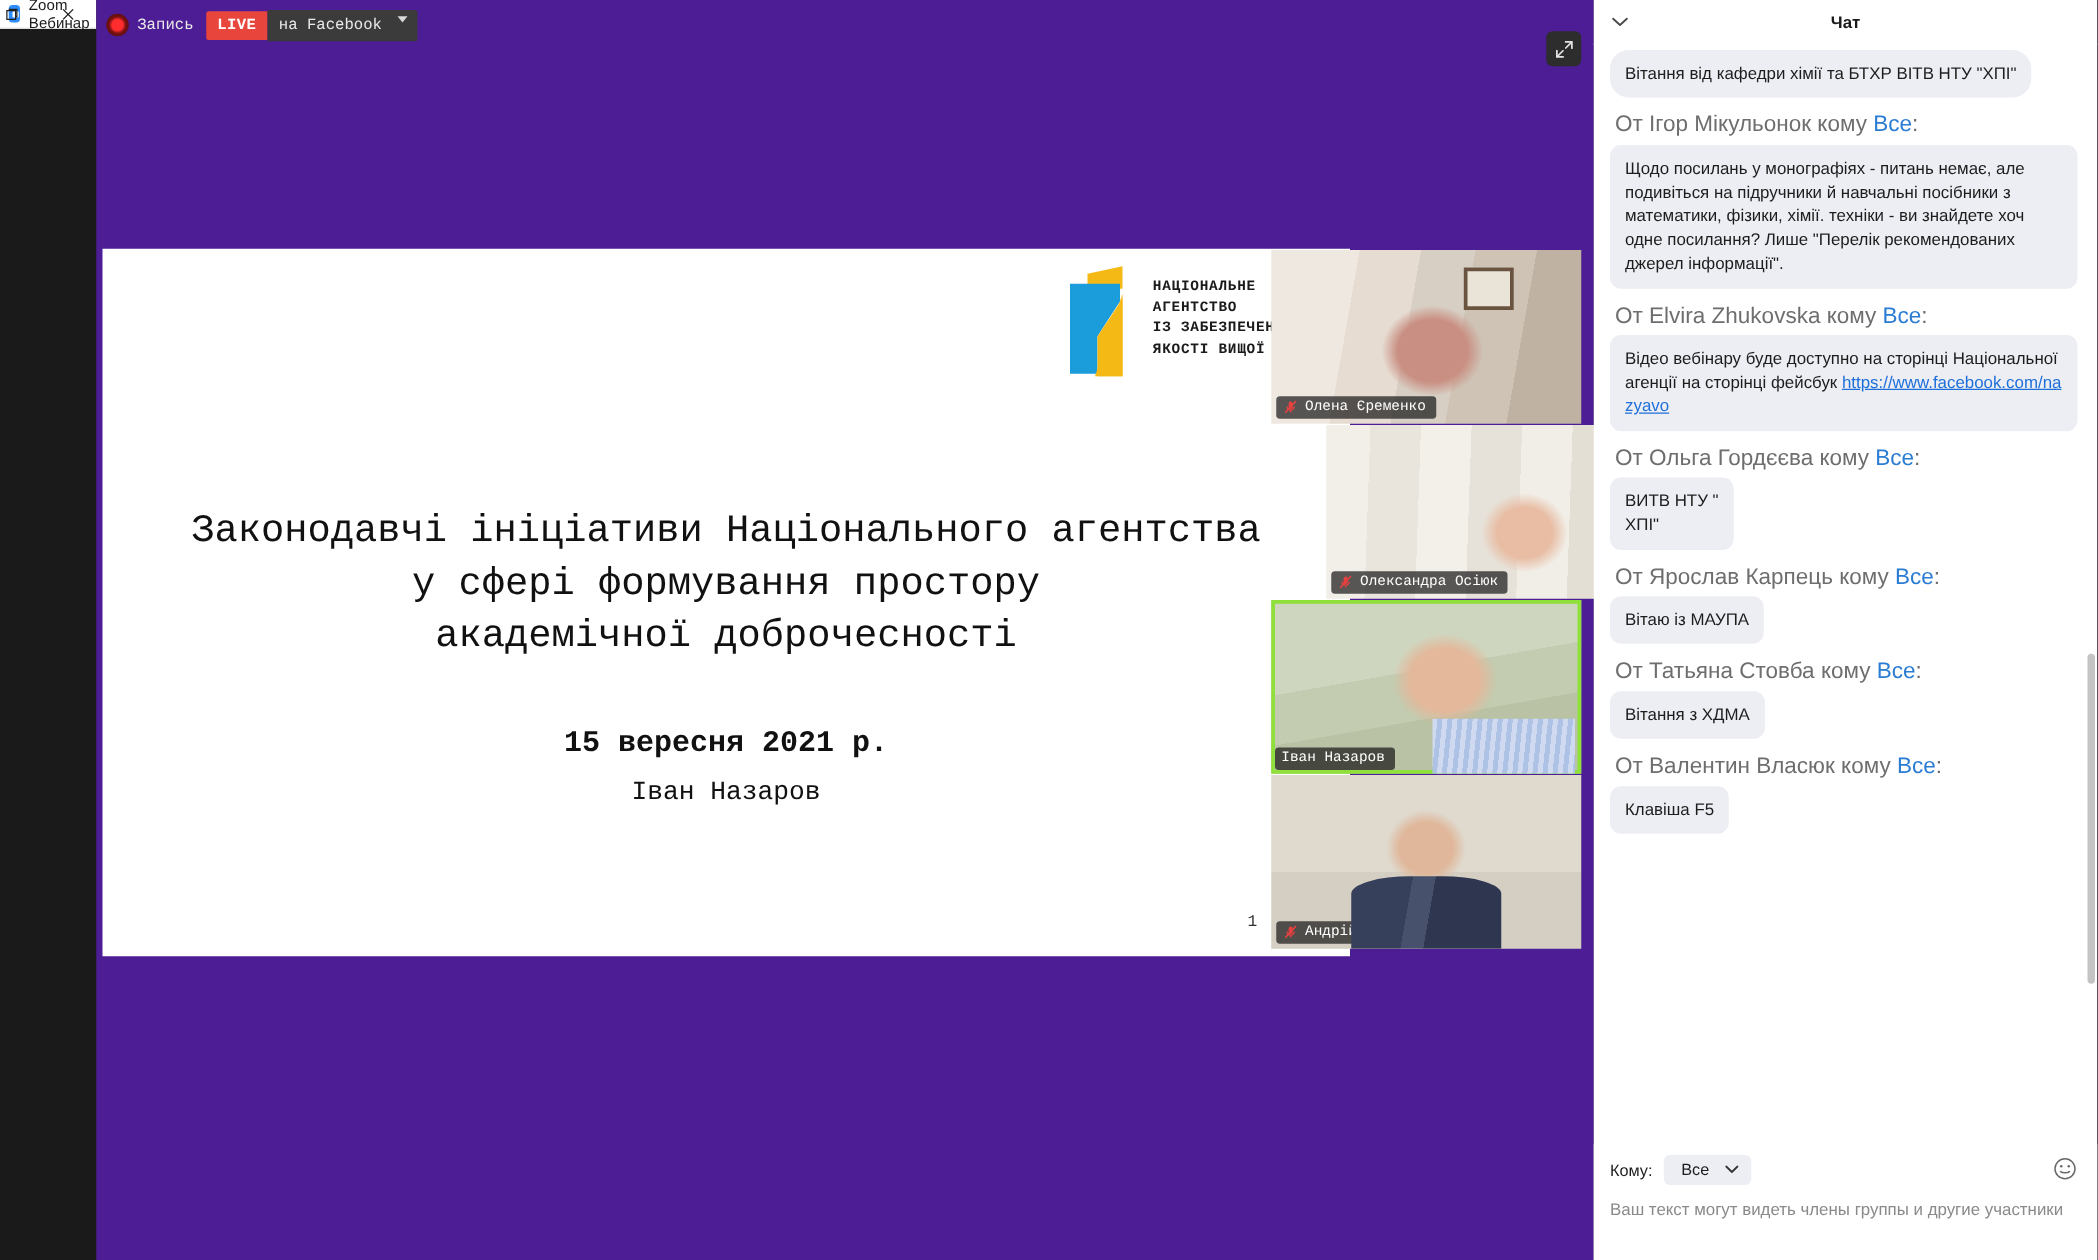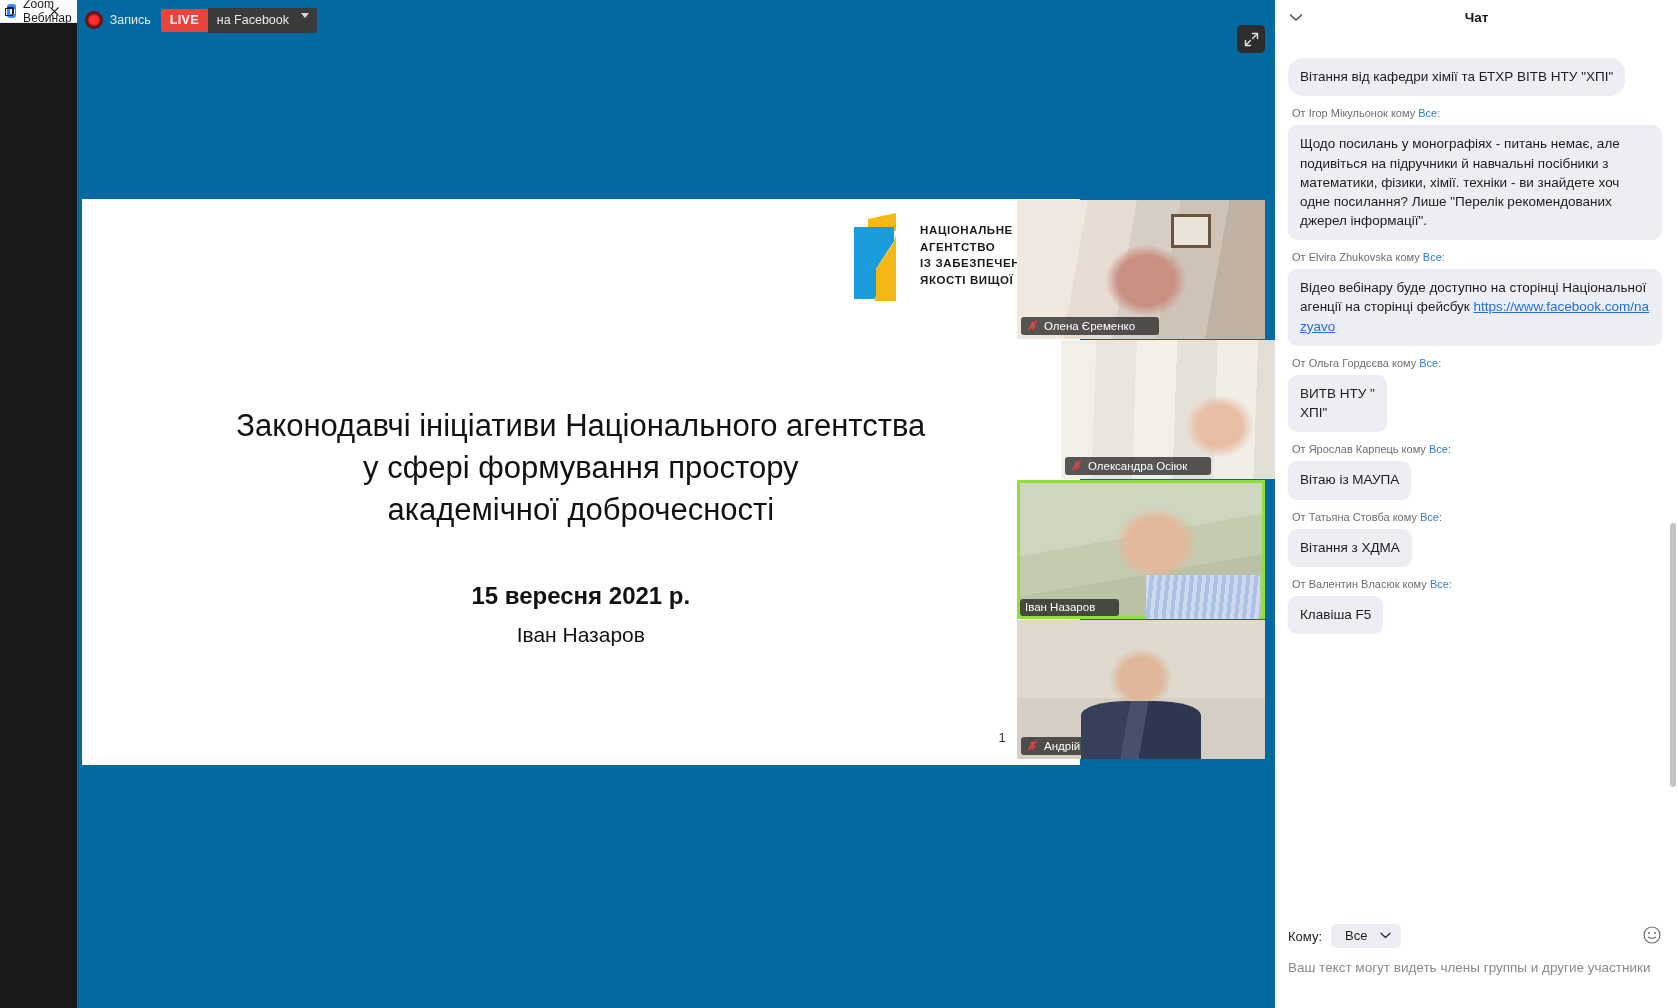--- a/index.html
+++ b/index.html
@@ -35,21 +35,21 @@
   .win-btn {
     width: 45px; height: 23px; display: flex; align-items: center; justify-content: center;
     color: #202020;
   }
   .win-btn svg { display: block; }
 
   
   .body { flex: 1; display: flex; min-height: 0; }
 
   
-  .meeting { position: relative; flex: 1 1 auto; background: #0369a1; min-width: 0; }
+  .meeting { position: relative; flex: 1 1 auto; background: #4c1d95; min-width: 0; font-family: Liberation Mono, monospace; }
 
   
   .recbar {
     position: absolute; left: 8px; top: 7px; display: flex; align-items: center;
     height: 26px; z-index: 6;
   }
   .rec-dot {
     width: 18px; height: 18px; border-radius: 50%;
     background: radial-gradient(circle at 50% 50%, #ff2d2d 0 34%, #7a1111 52%, #3a0b0b 100%);
     margin-right: 7px; flex: none;
@@ -106,21 +106,21 @@
 
   
   .strip { position: absolute; right: 10px; top: 200px; width: 248px; }
   .tile {
     position: relative; width: 248px; height: 139px; margin-bottom: 1px;
     overflow: hidden; background: #2a2a2a;
   }
   .tile.active { outline: 3px solid #8fe03a; outline-offset: -3px; }
   .tile .namebar {
     position: absolute; left: 4px; bottom: 4px; display: flex; align-items: center;
-    gap: 5px; background: rgba(26,26,26,.72); padding: 2px 24px 3px 5px;
+    gap: 5px; background: rgba(26,26,26,.72); padding: 2px 8px 3px 5px;
     border-radius: 3px; max-width: 230px;
   }
   .tile.active .namebar { left: 3px; bottom: 3px; }
   .tile .namebar .nm { color: #fff; font-size: 11.5px; white-space: nowrap; }
   .mic-muted { width: 13px; height: 13px; flex: none; }
 
   
   .ph1 { background:
       radial-gradient(ellipse 58px 52px at 52% 58%, #c98f82 0 48%, rgba(201,143,130,0) 70%),
       linear-gradient(100deg, #efe8e0 0 26%, #e6dcd2 26% 44%, #d8cfc4 44% 60%, #cfc3b5 60% 78%, #bfb2a2 78% 100%);
@@ -166,30 +166,30 @@
   }
   .chat-header .ch-title {
     width: 100%; text-align: center; font-size: 13.5px; font-weight: bold; color: #1a1a1a;
   }
 
   .chat-scroll {
     flex: 1 1 auto; overflow: hidden; padding: 0 16px 4px 13px;
     position: relative; min-height: 0;
   }
   .msg-from {
-    font-size: 11px; color: #6e6e6e; margin: 11px 0 5px 4px; line-height: 1.2;
+    font-size: 18px; color: #6e6e6e; margin: 11px 0 5px 4px; line-height: 1.2;
   }
   .msg-from .all { color: #2b7cd3; }
   .bubble {
     background: #eceef3; border-radius: 9px; padding: 9px 12px 10px;
     font-size: 13.5px; line-height: 1.42; color: #1d1d1d; width: fit-content;
     max-width: 100%; word-wrap: break-word;
   }
   .bubble a, .bubble .lnk { color: #1e6fd9; text-decoration: underline; word-break: break-all; }
-  .first-bubble { margin-top: 22px; border-radius: 15px; }
+  .first-bubble { margin-top: 4px; border-radius: 15px; }
 
   .notice {
     flex: none; border-top: 1px solid #e4e4e4; background: #f6f6f7;
     height: 26px; display: flex; align-items: center; gap: 6px;
     padding: 0 10px 0 9px; overflow: hidden;
   }
   .notice .ntext { font-size: 11.5px; color: #4c4c4c; white-space: nowrap; }
 
   .chat-footer { flex: none; padding: 8px 14px 10px 13px; background: #fff; }
   .to-row { display: flex; align-items: center; gap: 9px; position: relative; height: 26px; }

